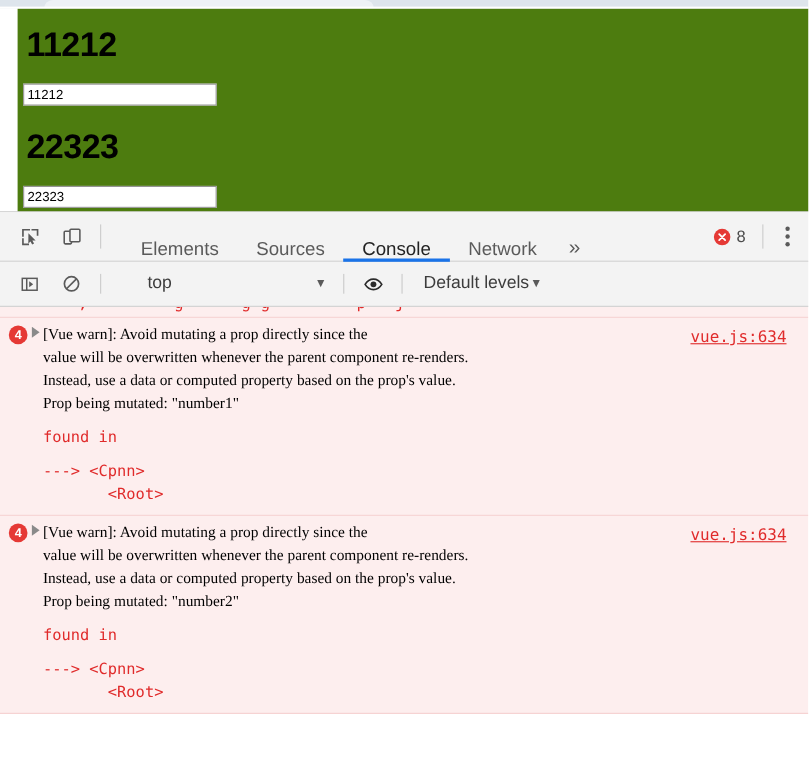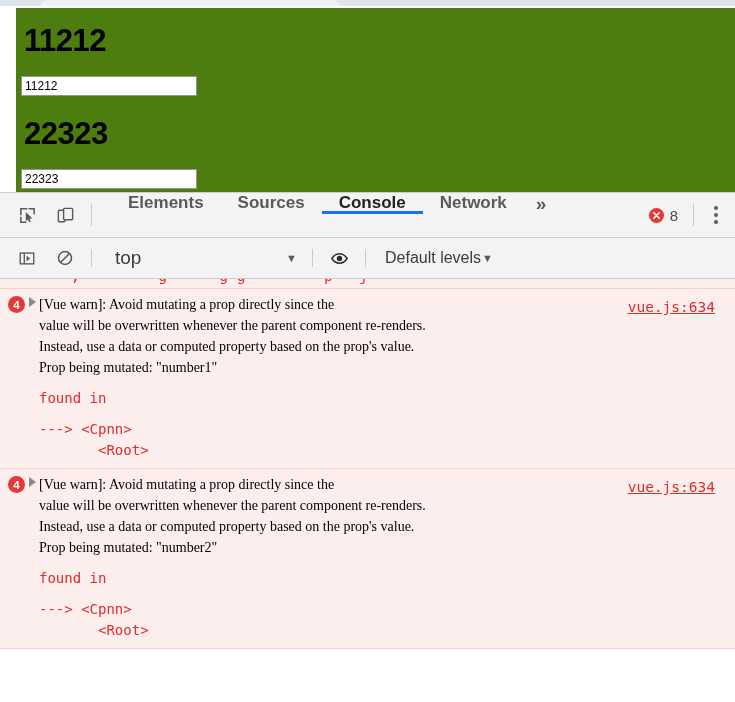--- a/index.html
+++ b/index.html
@@ -109,24 +109,23 @@
   }
   #tabbar-left { display: flex; align-items: stretch; padding-left: 8px; }
   .tb-sep {
     width: 1px;
     background: #cacaca;
     margin: 11px 7px;
     align-self: stretch;
   }
   #tab-list {
     display: flex;
-    align-items: flex-start;
+    align-items: flex-end;
     flex: 1;
     padding-left: 12px;
-    font-weight: bold;
   }
   .dt-tab {
     display: flex;
     align-items: center;
     padding: 0 17px;
     font-size: 17px;
     color: #5a5a5a;
     cursor: pointer;
     position: relative;
     font-family: "Liberation Sans", sans-serif;
@@ -206,22 +205,23 @@
     justify-content: space-between;
     width: 200px;
     height: 27px;
     margin-left: 6px;
     padding: 0 8px 0 10px;
     background: #f3f3f3;
     box-sizing: border-box;
     cursor: pointer;
   }
   #context-selector-label {
-    font-size: 19px;
+    font-size: 16px;
     color: #3c3c3c;
+    margin-left: 19px;
   }
   .caret {
     font-size: 11px;
     color: #5a5a5a;
     line-height: 1;
   }
   #filter-input {
     width: 177px;
     height: 26px;
     border: none;

